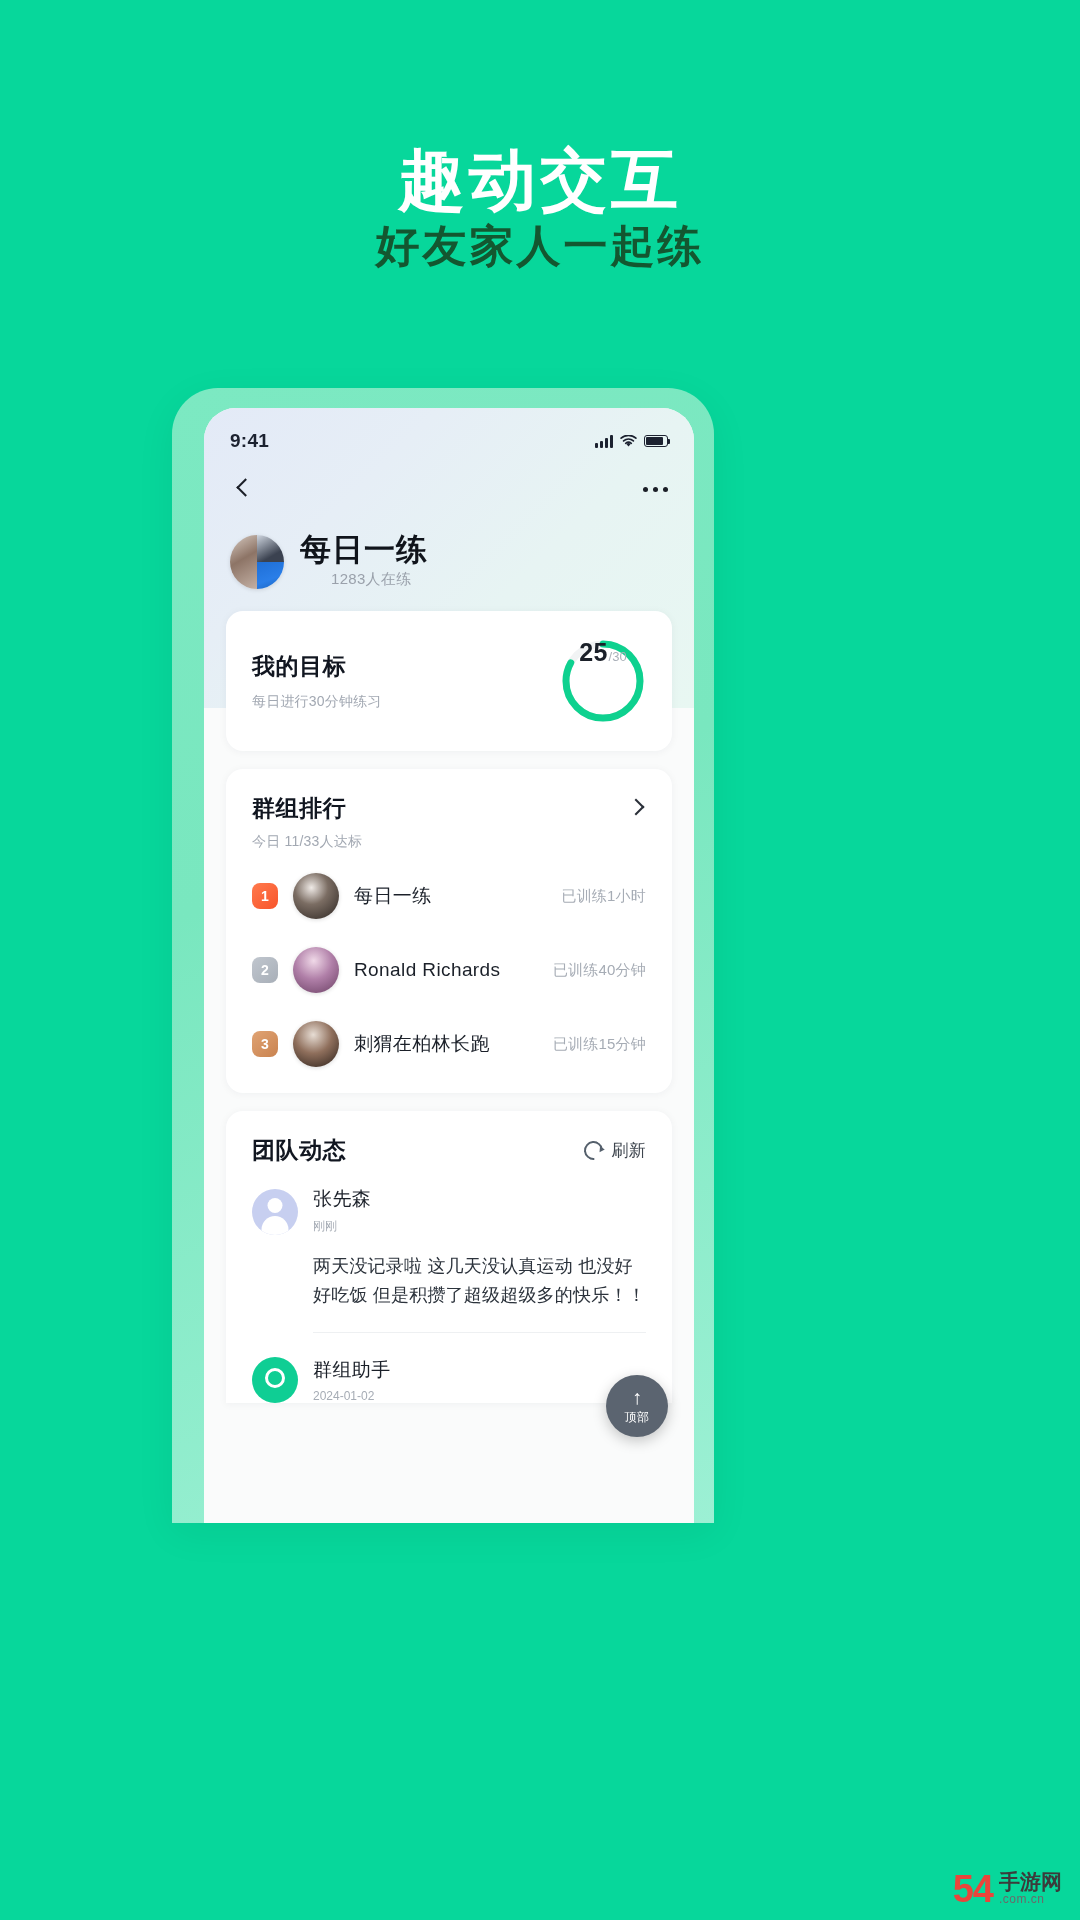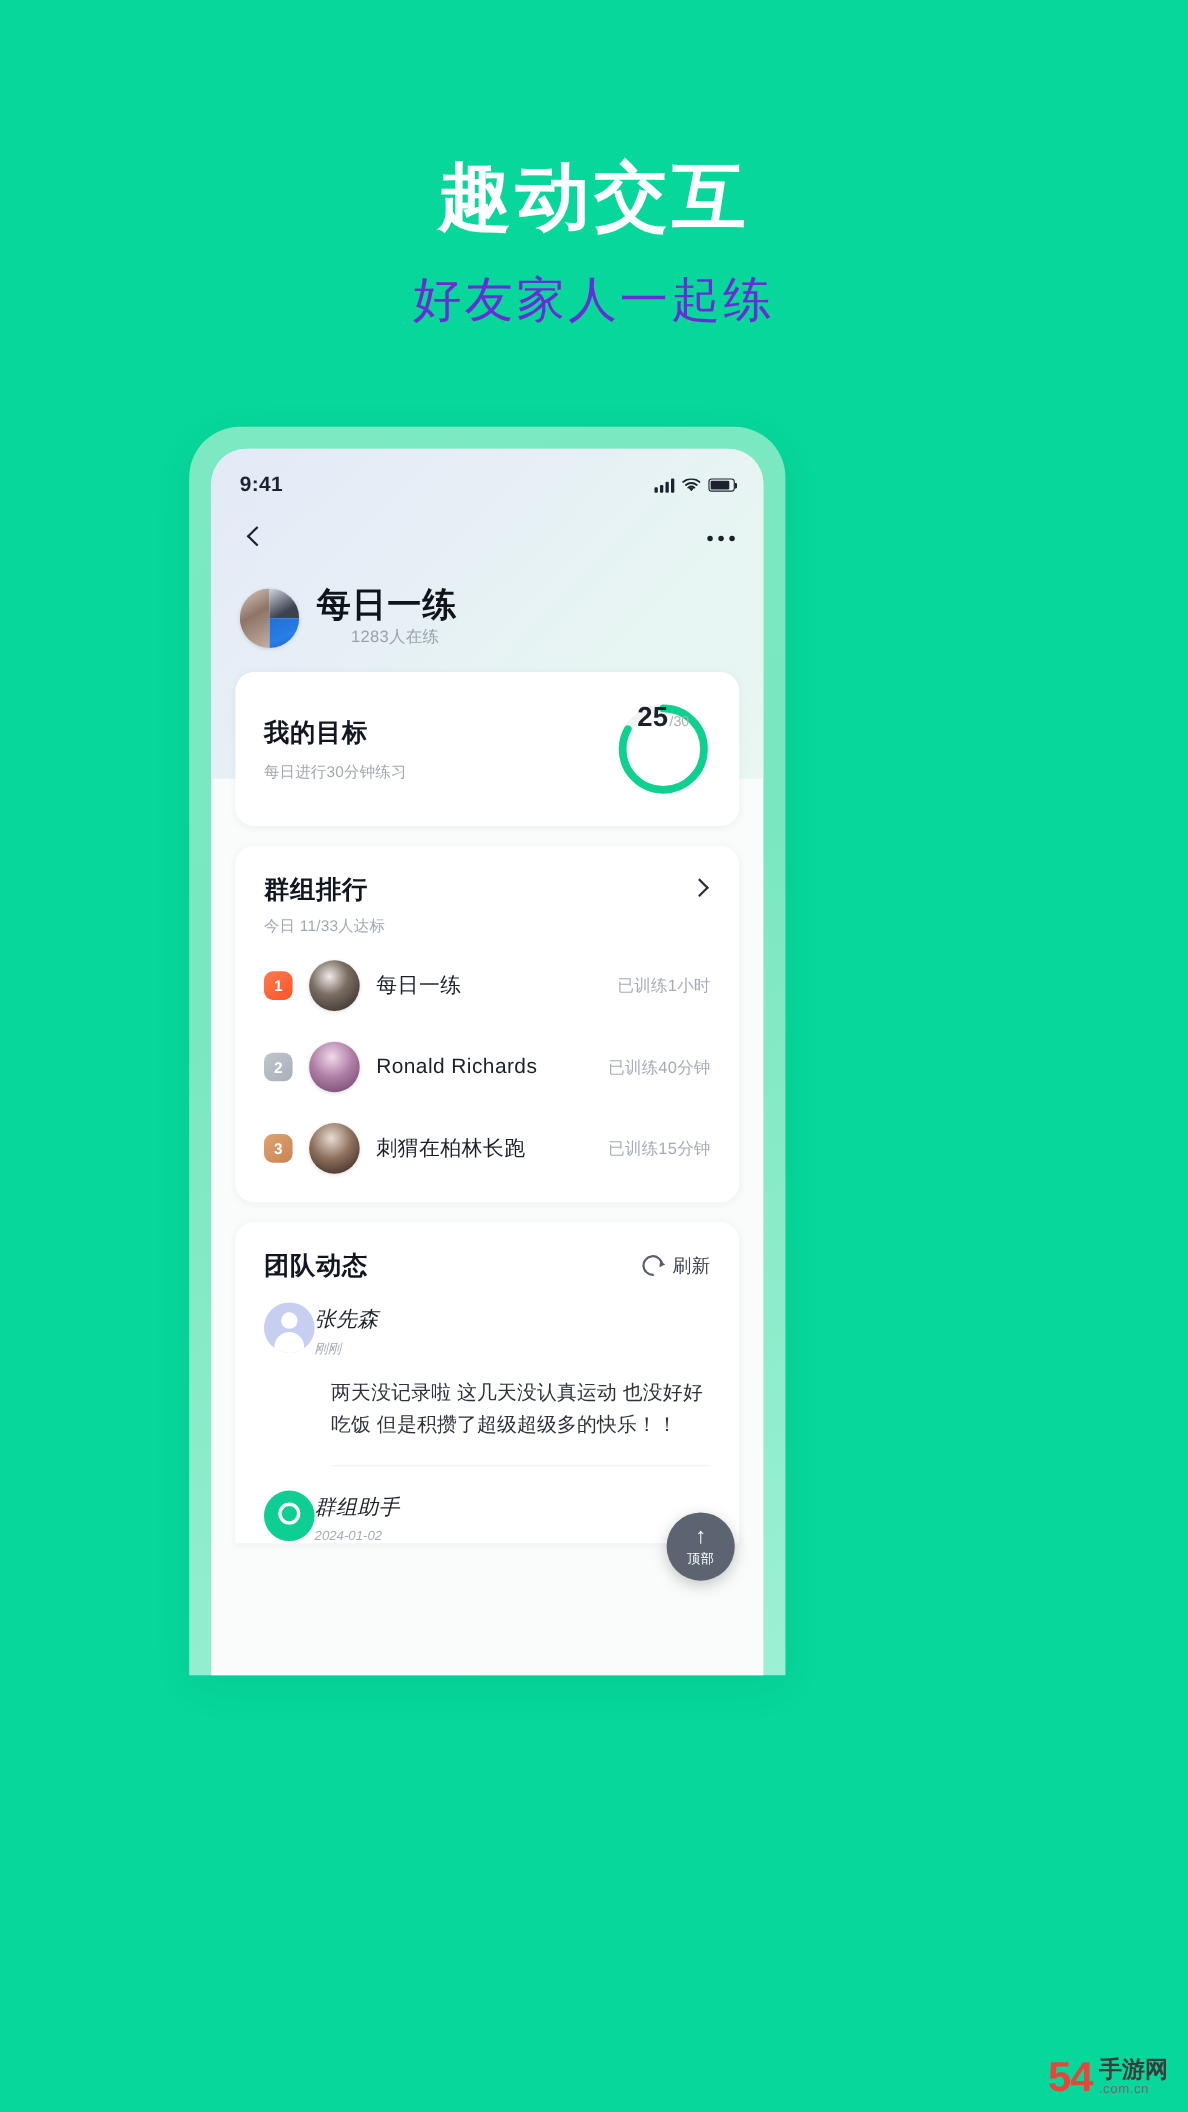--- a/index.html
+++ b/index.html
@@ -15,36 +15,35 @@
   .promo { position:absolute; left:0; top:0; width:1080px; text-align:center; }
   .promo-title {
     margin-top:143px;
     font-size:67px;
     font-weight:bold;
     color:#ffffff;
     letter-spacing:4px;
     line-height:1.1;
   }
   .promo-sub {
-    margin-top:26px;
     font-size:44px;
-    color:#6d28d9;
+    color:#14532d;
     letter-spacing:3px;
-    font-weight:400;
+    font-weight:700;
     opacity:.97;
   }
 
   
   .phone-frame {
     position:absolute;
     left:172px; top:388px;
     width:542px; height:1135px;
     background:linear-gradient(160deg,#7CE9C2 0%,#79E7BF 40%,#9CF0D4 100%);
     border-radius:46px 46px 0 0;
-    padding:20px 20px 0 20px;
+    padding:20px 20px 0 32px;
     box-shadow:0 10px 40px rgba(0,0,0,.06);
   }
   .phone-screen {
     width:100%; height:100%;
     border-radius:32px 32px 0 0;
     background:#FAFBFB;
     overflow:hidden;
     position:relative;
   }
   .screen-bg {
@@ -158,21 +157,21 @@
     width:19px; height:19px; border:2.3px solid #55606c; border-radius:50%;
     border-right-color:transparent; transform:rotate(40deg); position:relative;
   }
   .refresh-ico::after{
     content:""; position:absolute; right:-1px; top:-2px;
     border-left:5px solid #55606c; border-top:3.5px solid transparent;
     border-bottom:3.5px solid transparent; transform:rotate(-35deg);
   }
   .refresh-text { font-size:17px; color:#3e454e; letter-spacing:.3px; }
   .post { padding:0 26px; }
-  .post-top { display:flex; align-items:flex-start;font-style:italic; }
+  .post-top { display:flex; gap:15px; align-items:flex-end; }
   .p-avatar { width:46px; height:46px; border-radius:50%; flex:0 0 auto; position:relative; overflow:hidden; }
   .pa-blue { background:#C7CFF0; }
   .pa-blue::before{ content:""; position:absolute; left:50%; top:9px; width:15px; height:15px;
     background:#fff; border-radius:50%; transform:translateX(-50%); }
   .pa-blue::after{ content:""; position:absolute; left:50%; top:27px; width:27px; height:22px;
     background:#fff; border-radius:14px 14px 0 0; transform:translateX(-50%); }
   .pa-green { background:#0FCE94; }
   .pa-green::before{ content:""; position:absolute; left:50%; top:11px; width:20px; height:20px;
     border:3px solid #fff; border-radius:50%; transform:translateX(-50%); box-sizing:border-box;}
   .p-names { display:flex; flex-direction:column; gap:6px; padding-top:2px; }

